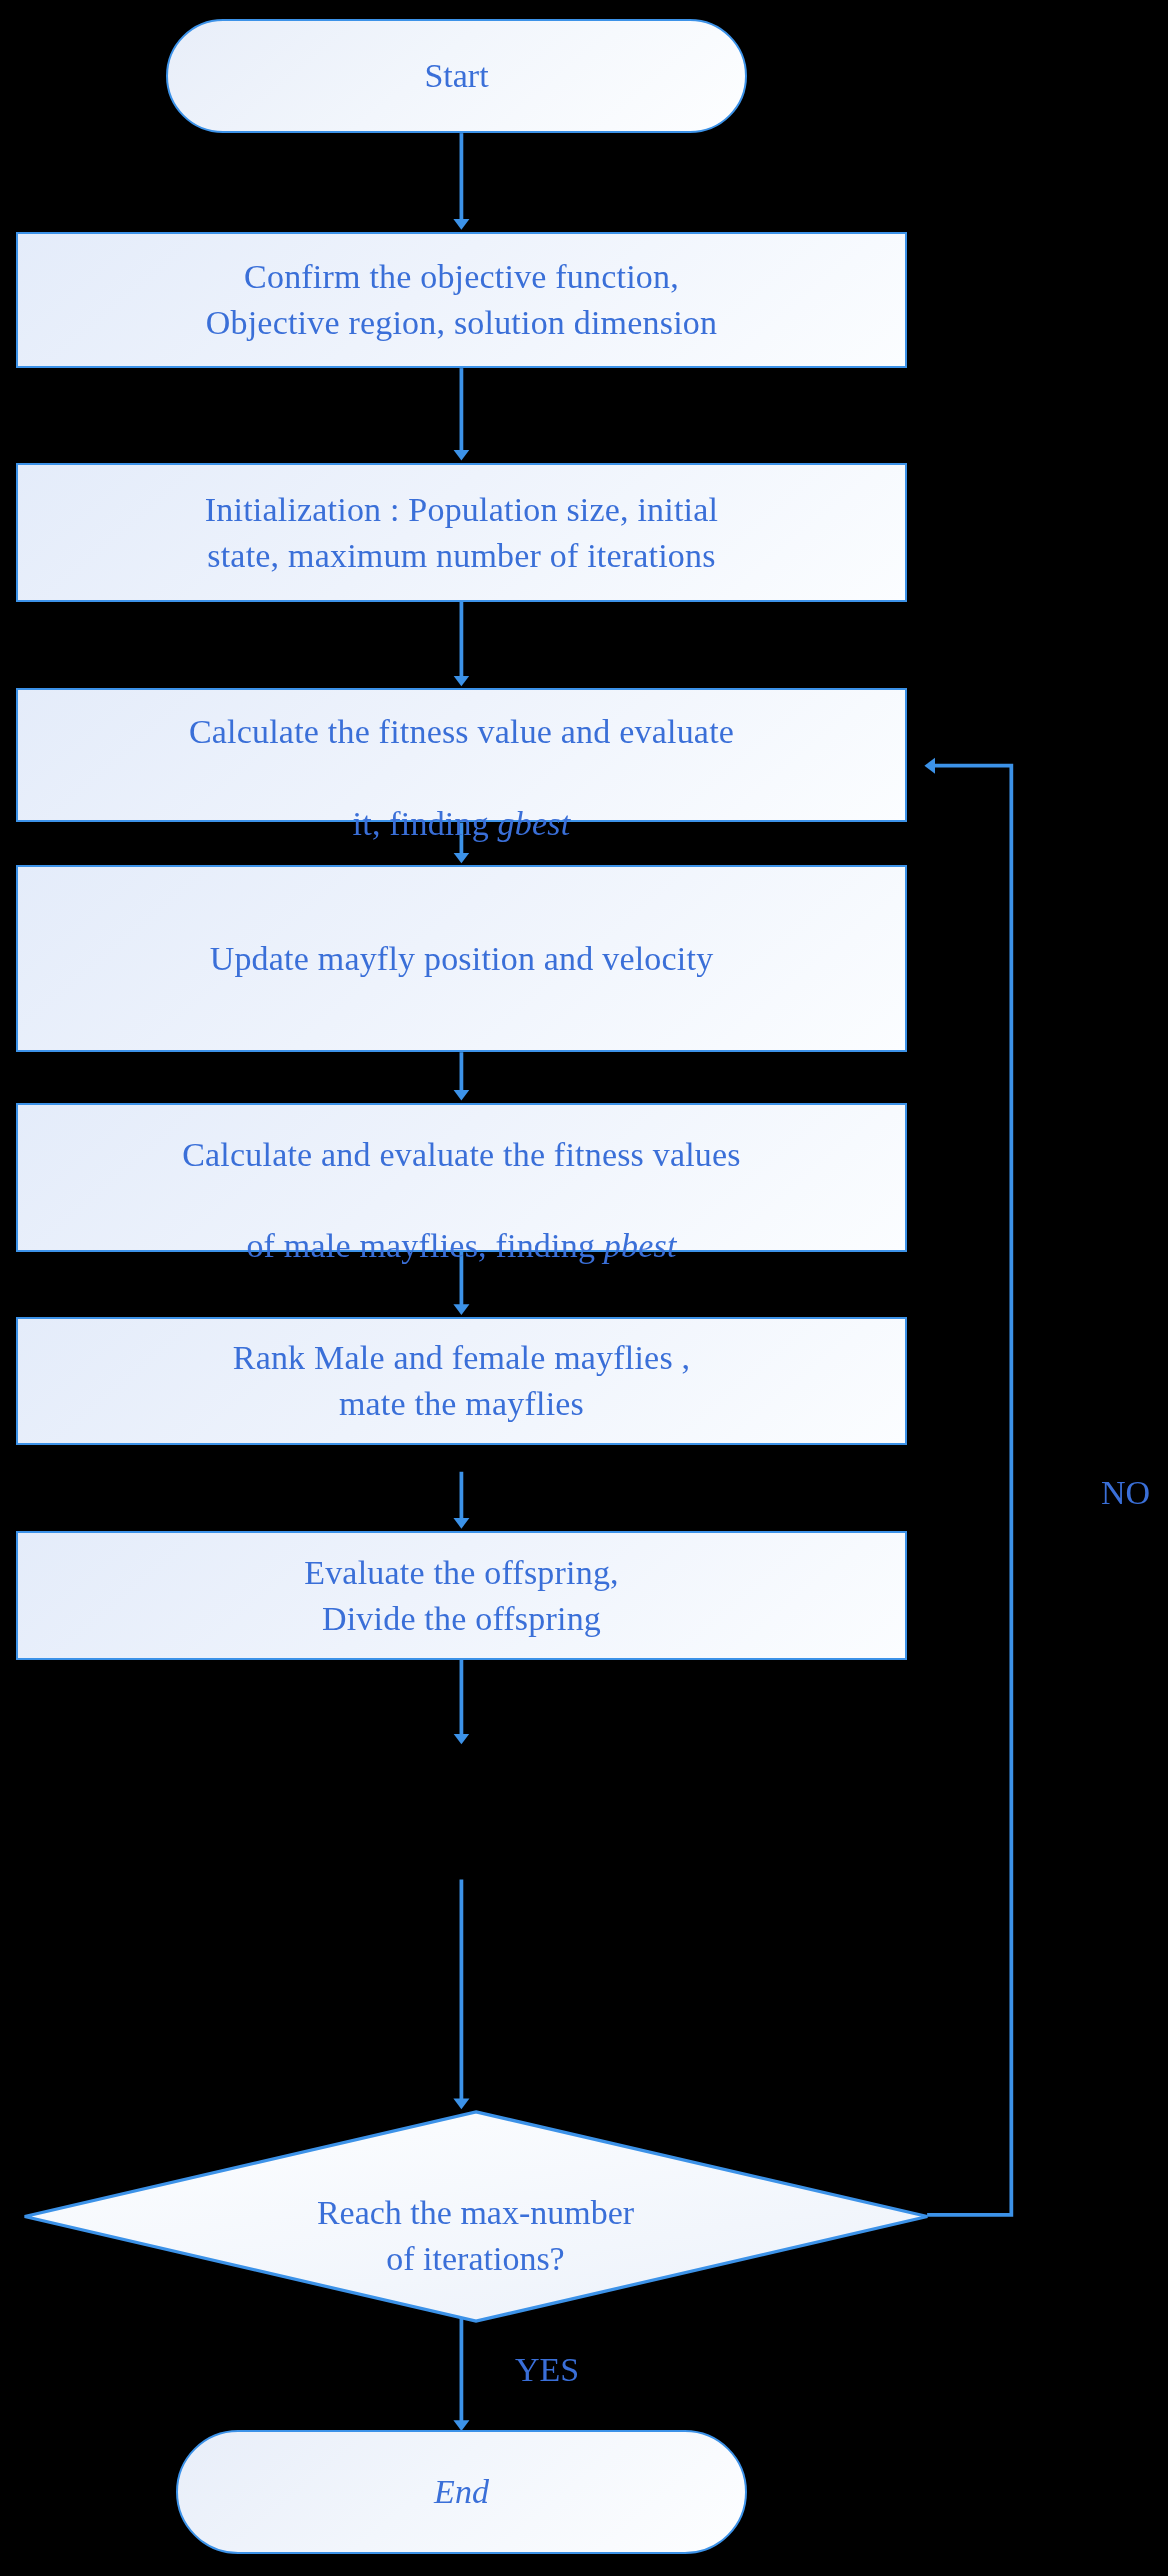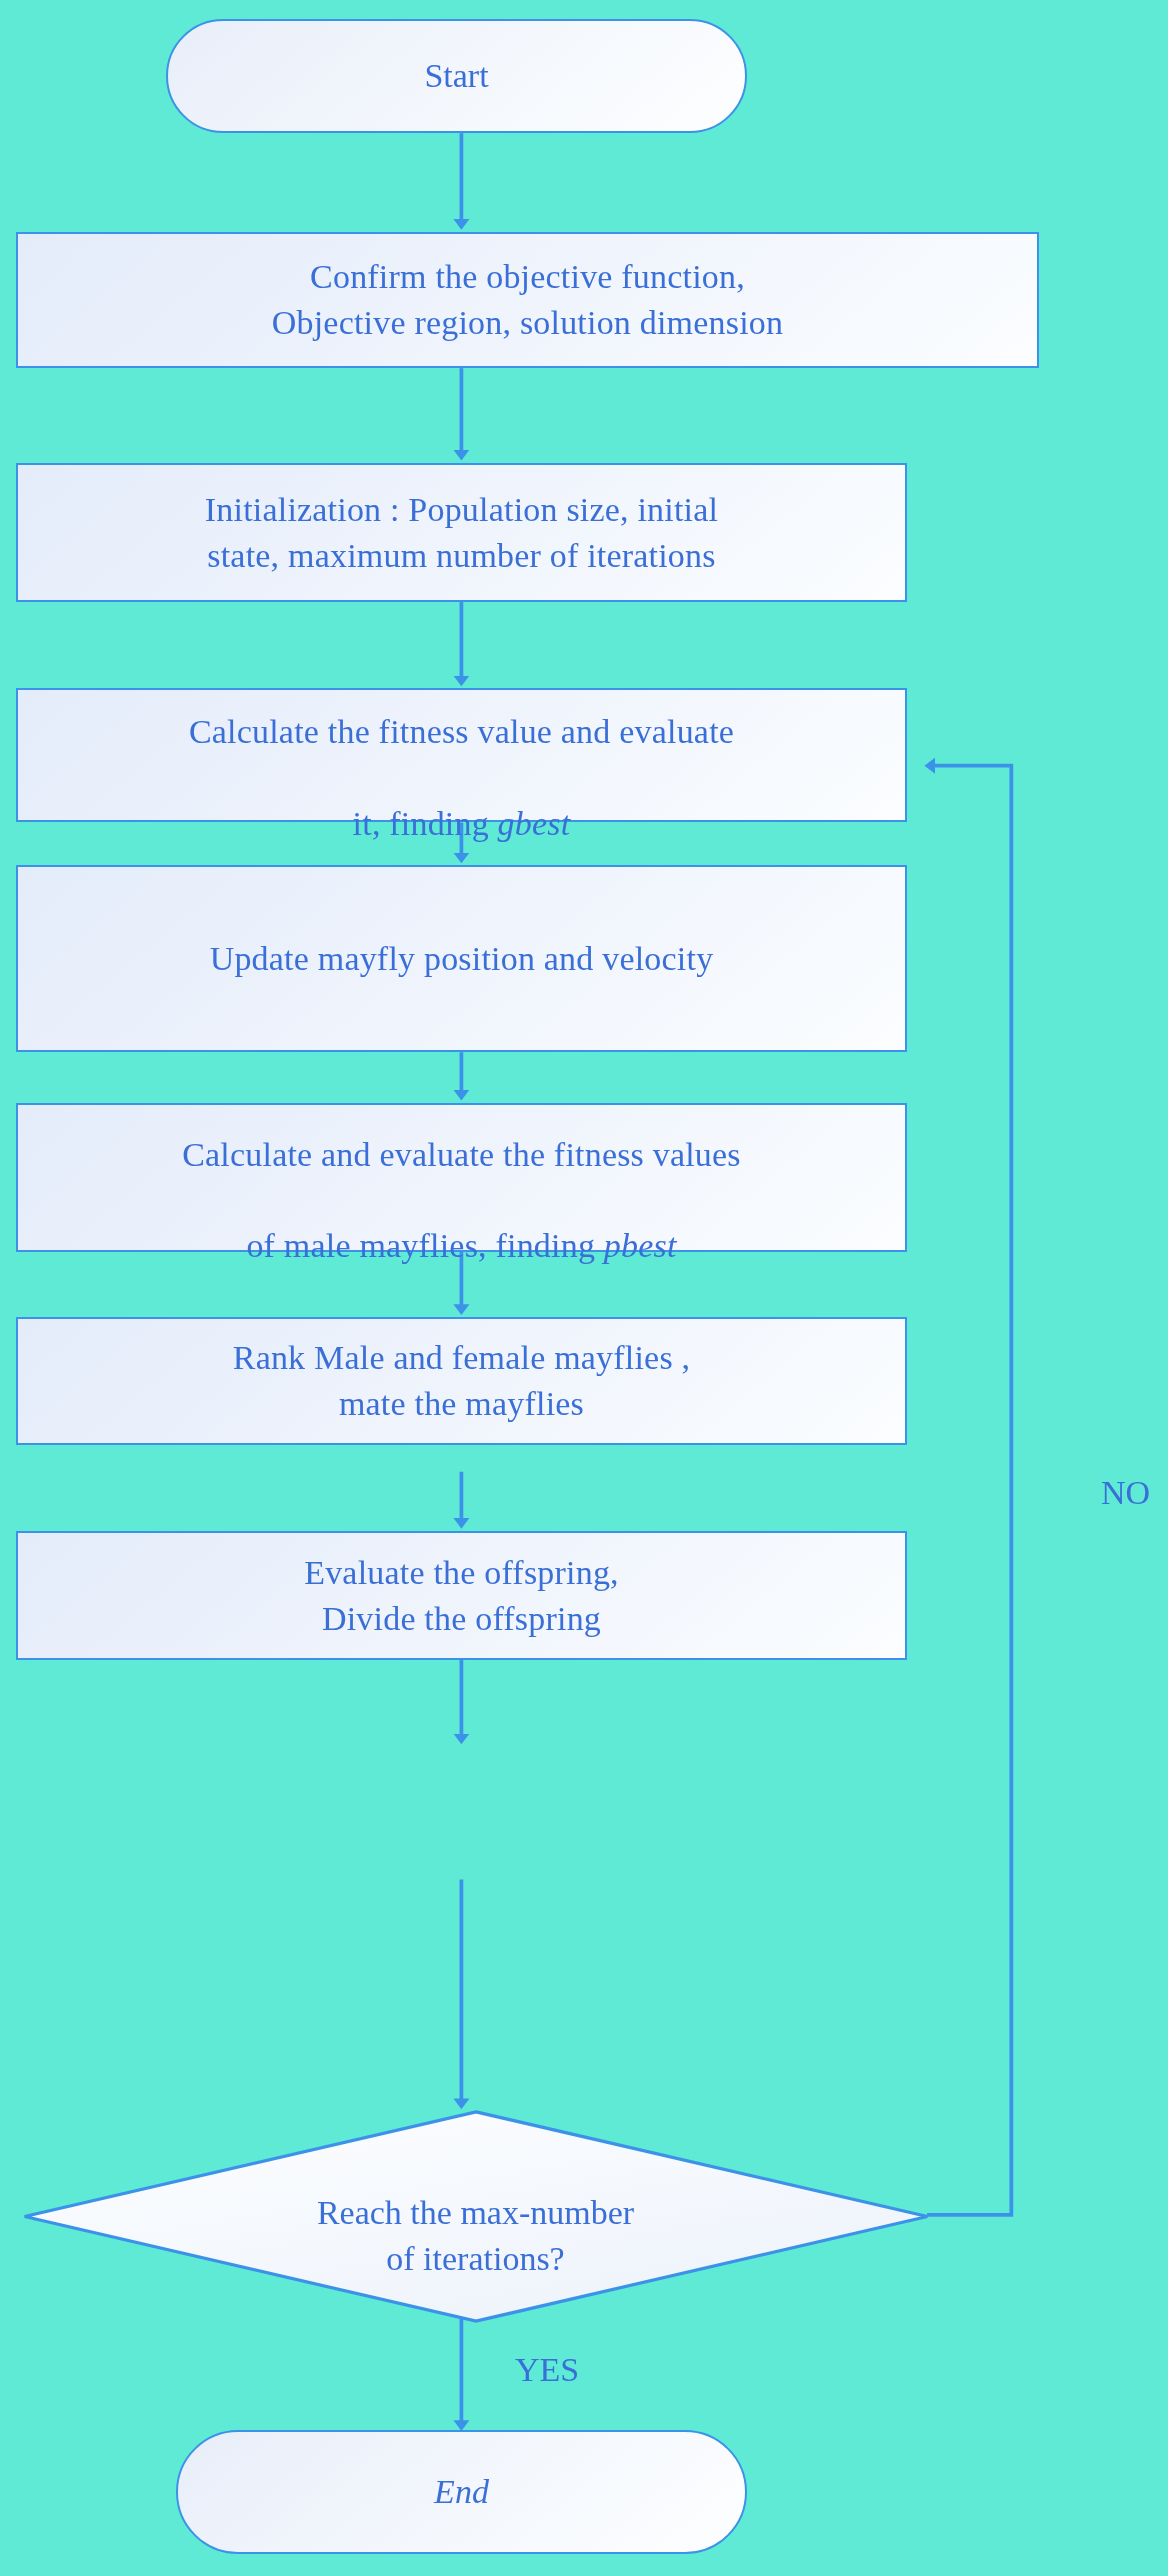--- a/index.html
+++ b/index.html
@@ -1,17 +1,17 @@
 <!DOCTYPE html>
 <html style="font-size:8.6px"><head>
 <meta charset="utf-8">
 <style>
   html,body{margin:0;padding:0;background:#ffffff;}
   body{width:1168px;height:2576px;font-family:"Liberation Serif",serif;}
-  #stage{position:relative;width:1168px;height:2576px;background:#5eead4;overflow:hidden;}
+  #stage{position:relative;width:1168px;height:2576px;background:#000000;overflow:hidden;}
   svg#wires{position:absolute;left:0;top:0;width:1168px;height:2576px;}
   .node{position:absolute;box-sizing:border-box;display:flex;align-items:center;justify-content:center;text-align:center;color:#3a6fd8;}
   .rectnode{
     border:2.7px solid #3c92e8;
     background:linear-gradient(140deg,#e4ecfa 0%,#eef3fc 45%,#fbfdff 100%);
     font-size:34px;line-height:1.35;letter-spacing:0.2px;
   }
   .pillnode{
     border:2.7px solid #3c92e8;
     border-radius:62px;
@@ -66,21 +66,21 @@
       <line x1="860" y1="4320" x2="860" y2="4519" marker-end="url(#arrdown)"></line>
 
       <path d="M1728,4128 L1885,4128 L1885,1427 L1735,1427" marker-end="url(#arrleft)"></path>
     </g>
   </svg>
 
   <div class="node pillnode" style="left:166px;top:19px;width:581px;height:114px;">
     <span class="nodetext">Start</span>
   </div>
 
-  <div class="node rectnode" style="left:16px;top:232px;width:1023px;height:136px;">
+  <div class="node rectnode" style="left:16px;top:232px;width:891px;height:136px;">
     <span class="nodetext">Confirm the objective function,
 Objective region, solution dimension</span>
   </div>
 
   <div class="node rectnode" style="left:16px;top:463px;width:891px;height:139px;">
     <span class="nodetext">Initialization : Population size, initial
 state, maximum number of iterations</span>
   </div>
 
   <div class="node rectnode" style="left:16px;top:865px;width:891px;height:187px;">

